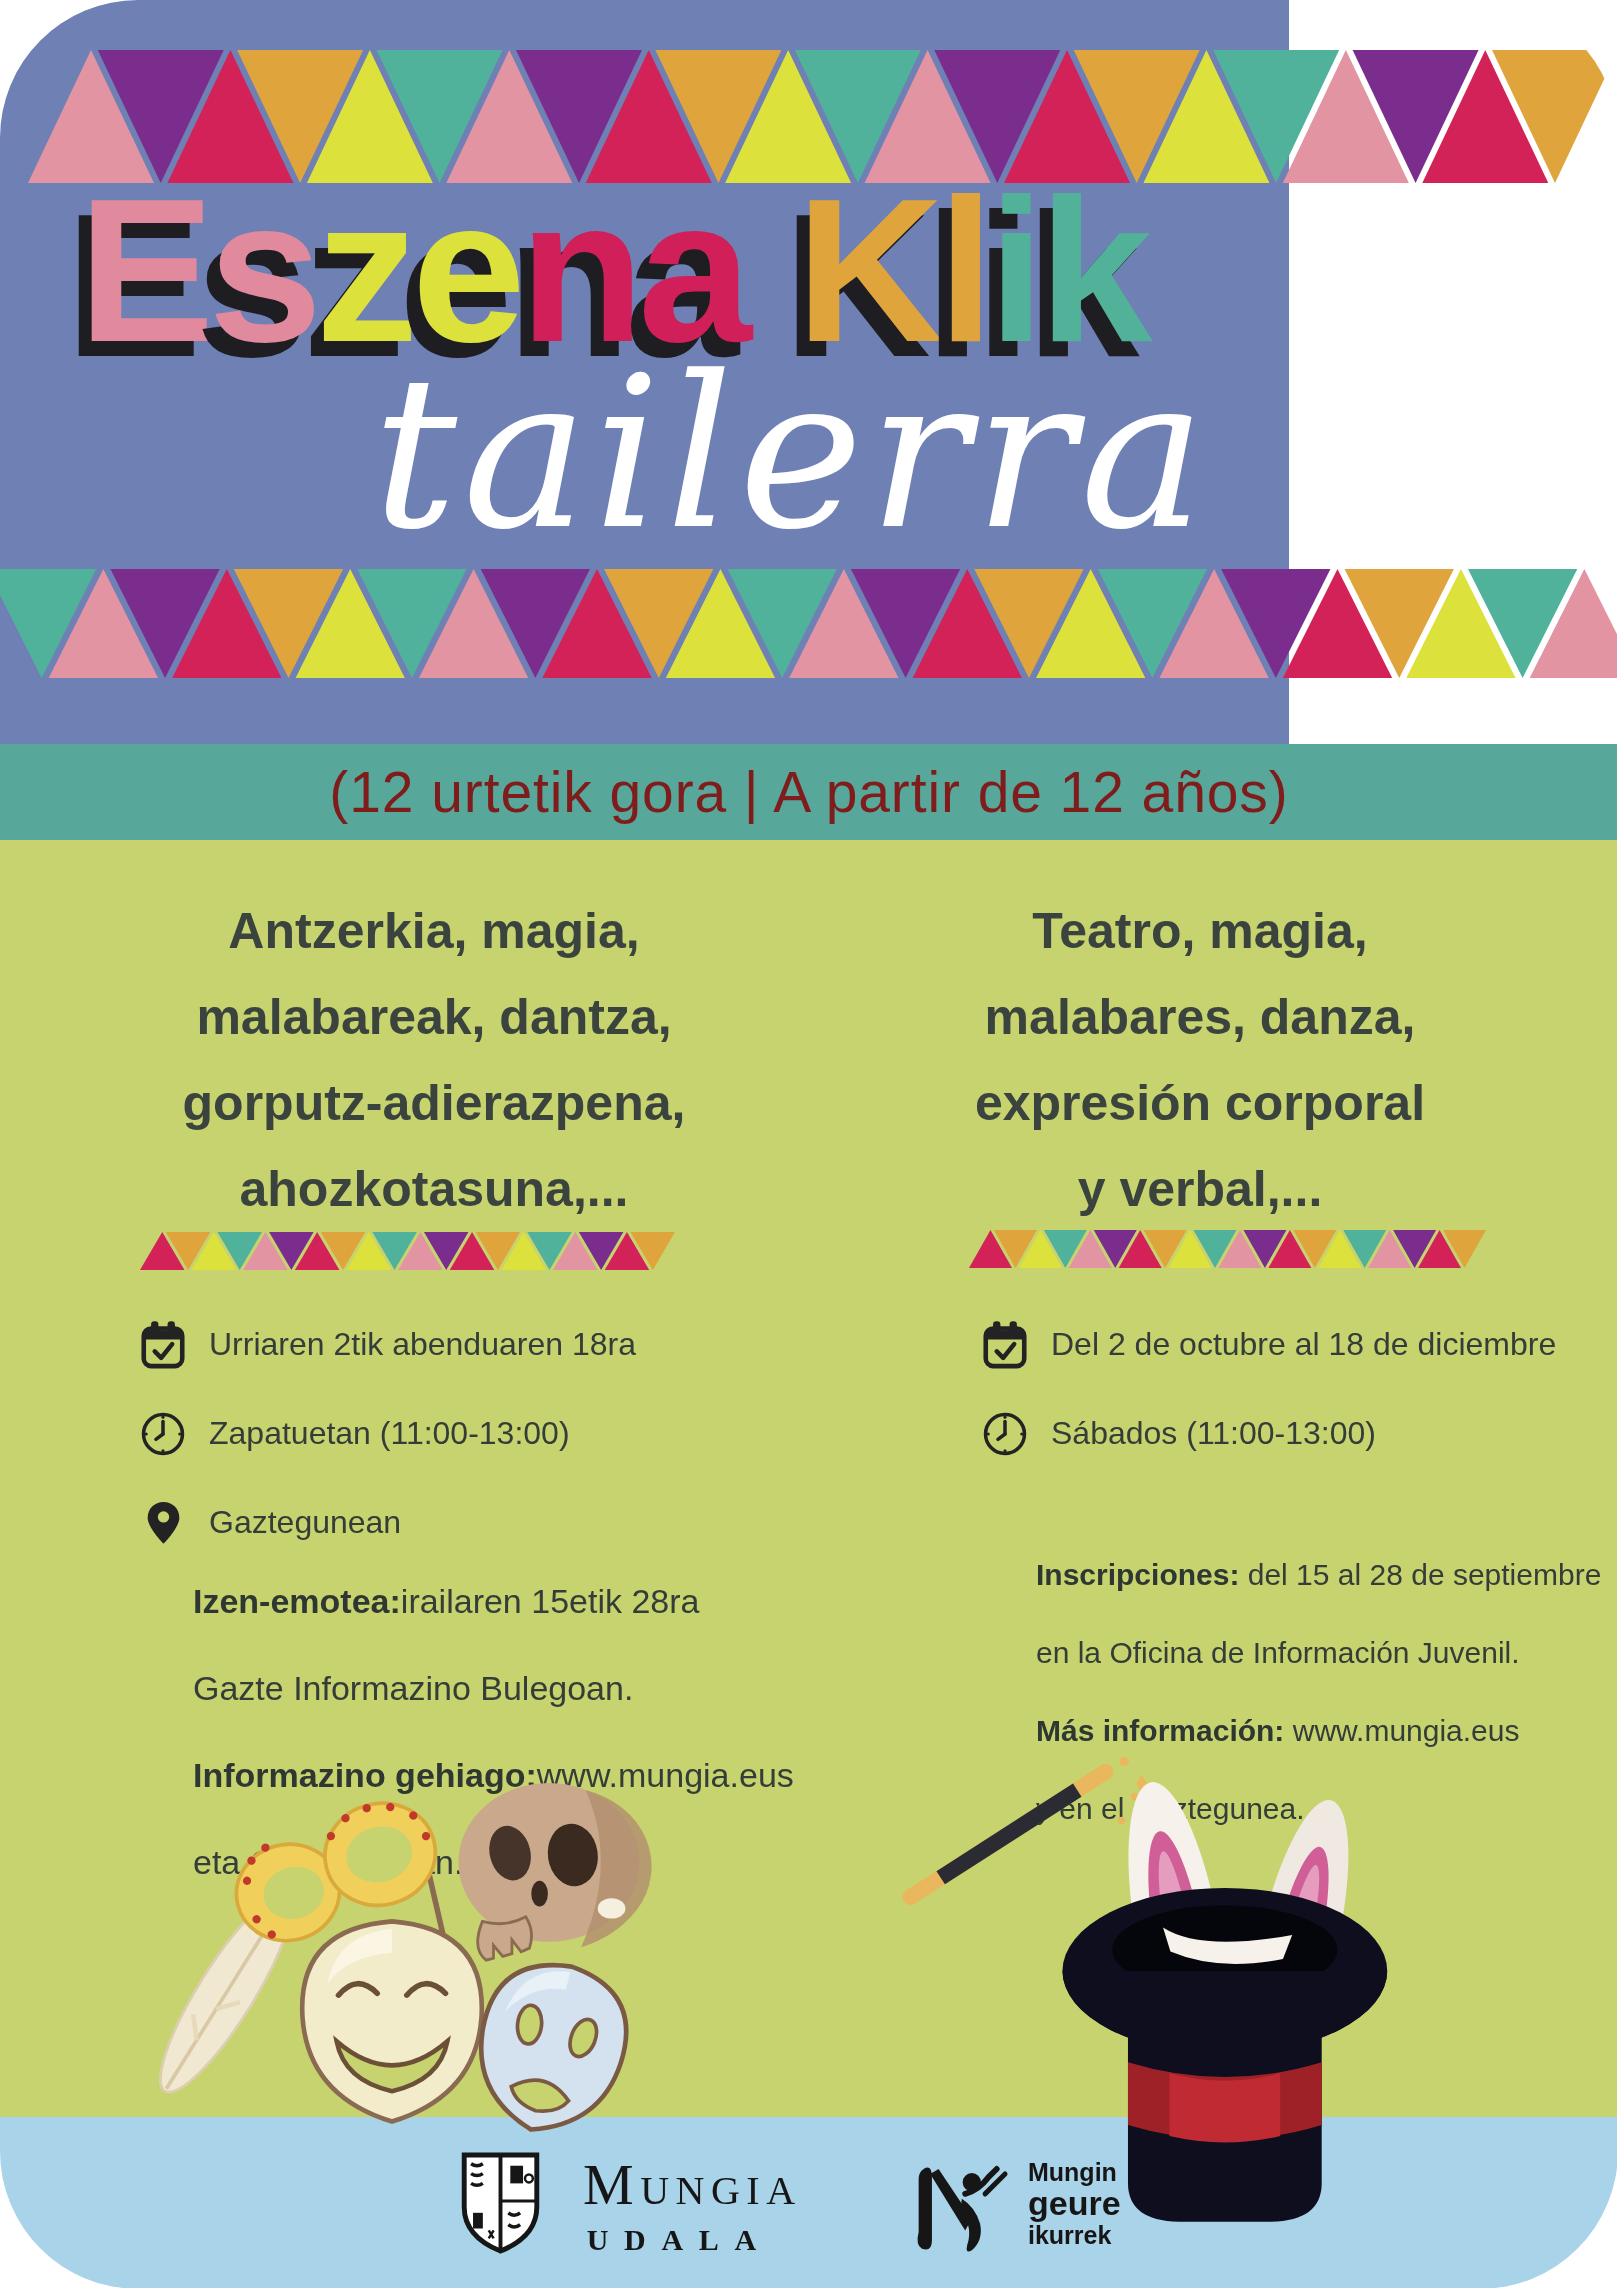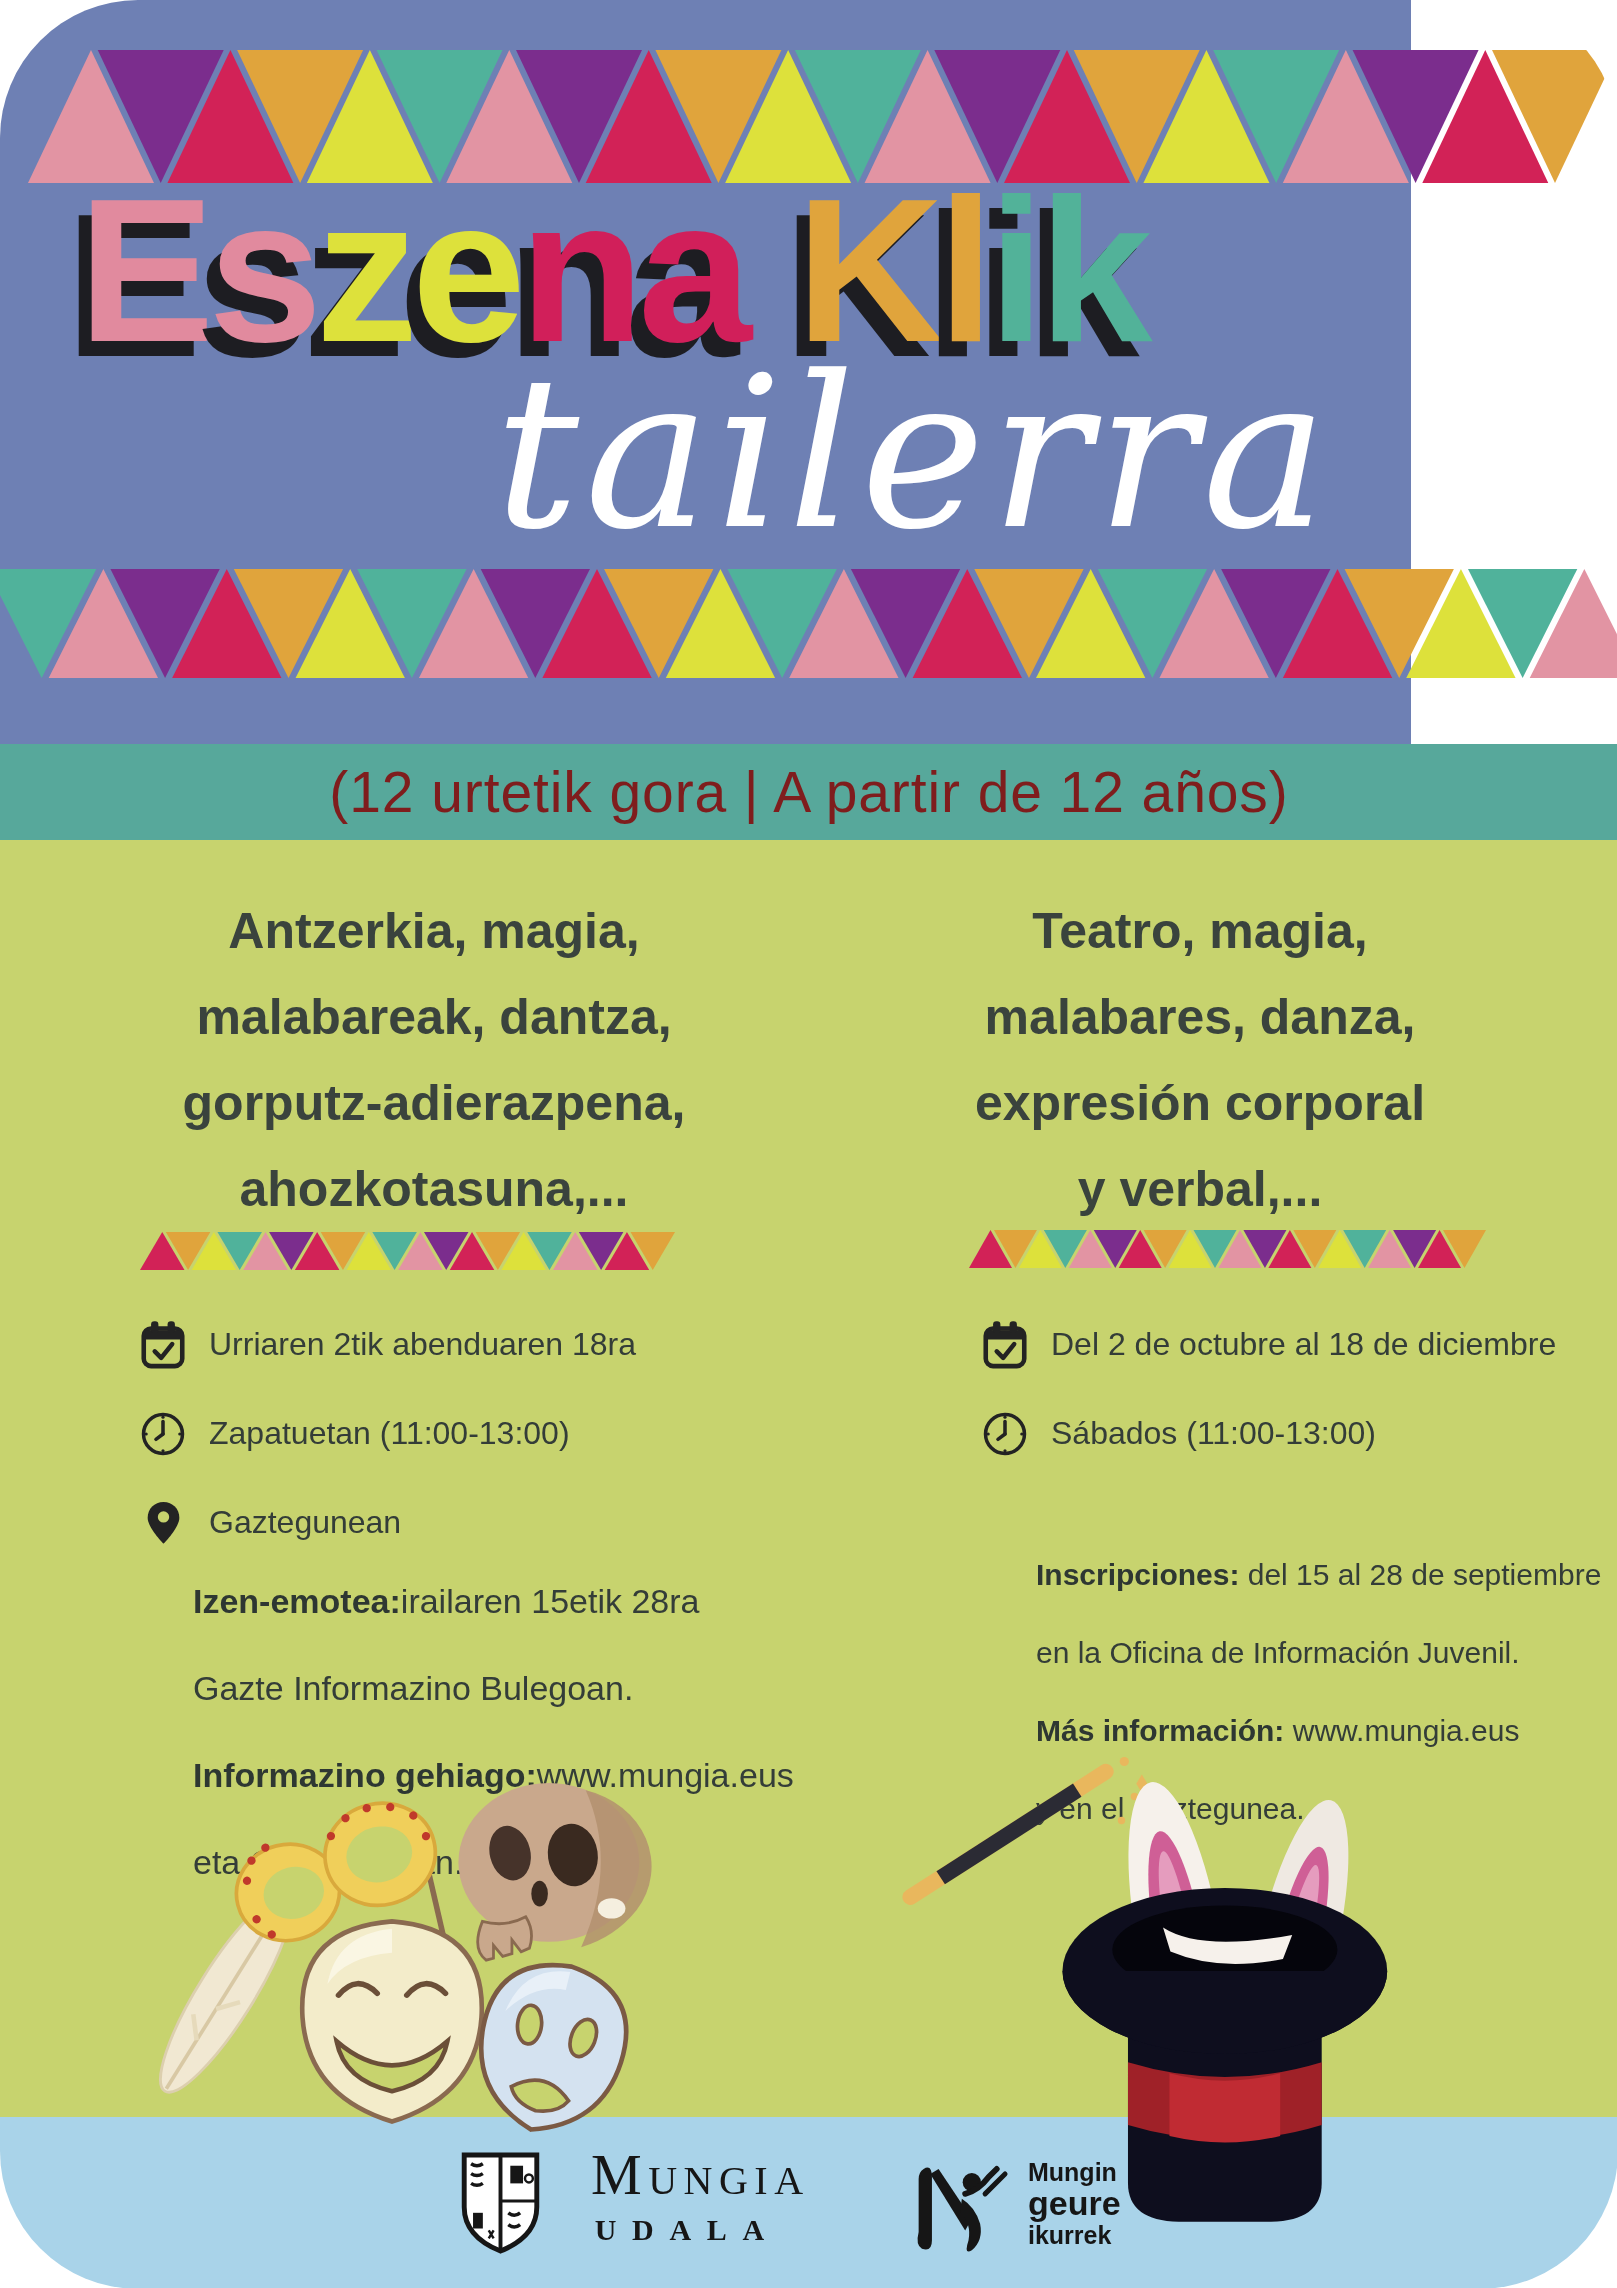--- a/index.html
+++ b/index.html
@@ -1,20 +1,20 @@
 <!DOCTYPE html>
 <html style="font-size:14.8px"><head>
 <meta charset="utf-8">
 <style>
   html,body{margin:0;padding:0;background:#ffffff;}
   .page{position:relative;width:1618px;height:2289px;background:#ffffff;font-family:"Liberation Sans",sans-serif;overflow:hidden;}
   .poster{position:absolute;inset:0;border-radius:138px;overflow:hidden;background:#ffffff;}
 
   
-  .sec-header{position:absolute;left:0;top:0;width:1411px;height:744px;background:#6e80b4;text-align:right;}
+  .sec-header{position:absolute;left:0;top:0;width:1289px;height:744px;background:#6e80b4;text-align:right;}
   .strip{position:absolute;z-index:1;}
   .strip svg{display:block;}
   .strip1{left:28px;top:48px;width:1590px;height:137px;}
   .strip2{left:-13px;top:567px;width:1652px;height:113px;}
   .title{position:absolute;left:78px;top:167px;z-index:3;font-size:205px;font-weight:700;line-height:1;letter-spacing:-6.5px;white-space:pre;
          text-shadow:-13px 14.8px 0 #1d1d22;}
   .tailerra{position:absolute;right:78px;top:349px;z-index:3;color:#ffffff;font-family:"DejaVu Serif",serif;font-style:italic;font-size:210px;line-height:1;letter-spacing:5.5px;}
 
   
   .band-age{position:absolute;left:0;top:744px;width:1618px;height:96px;background:#57a89b;display:flex;align-items:center;justify-content:center;}
@@ -42,21 +42,21 @@
   .reg b{font-weight:700;color:#2e3732;}
   .reg div{white-space:nowrap;}
 
   .art{position:absolute;z-index:2;}
   .art-masks{left:106px;top:941px;width:572px;height:397px;}
   .art-hat{left:900px;top:868px;width:503px;height:524px;}
 
   
   .sec-footer{position:absolute;left:0;top:2117px;width:1618px;height:172px;background:#a9d3e9;}
   .shield{position:absolute;left:461px;top:35px;width:79px;height:102px;}
-  .mungia{position:absolute;left:583px;top:31px;color:#161616;font-family:"Liberation Serif",serif;margin-left:8px;}
+  .mungia{position:absolute;left:583px;top:41px;color:#161616;font-family:"Liberation Serif",serif;}
   .mungia .nm{font-size:57px;font-variant:small-caps;letter-spacing:6.5px;line-height:54px;}
   .mungia .ud{font-size:30px;letter-spacing:15.7px;line-height:30px;margin-top:13px;margin-left:3.7px;font-weight:bold;}
   .brand{position:absolute;left:912px;top:37px;display:flex;align-items:flex-start;}
   .brand-glyph{width:103px;height:103px;}
   .brand-text{margin-left:13px;color:#161616;margin-top:3.7px;}
   .brand-text .b1{font-size:25px;font-weight:700;line-height:28px;}
   .brand-text .b2{font-size:34px;font-weight:700;line-height:35px;}
   .brand-text .b3{font-size:25px;font-weight:700;line-height:28px;}
 </style>
 </head>

